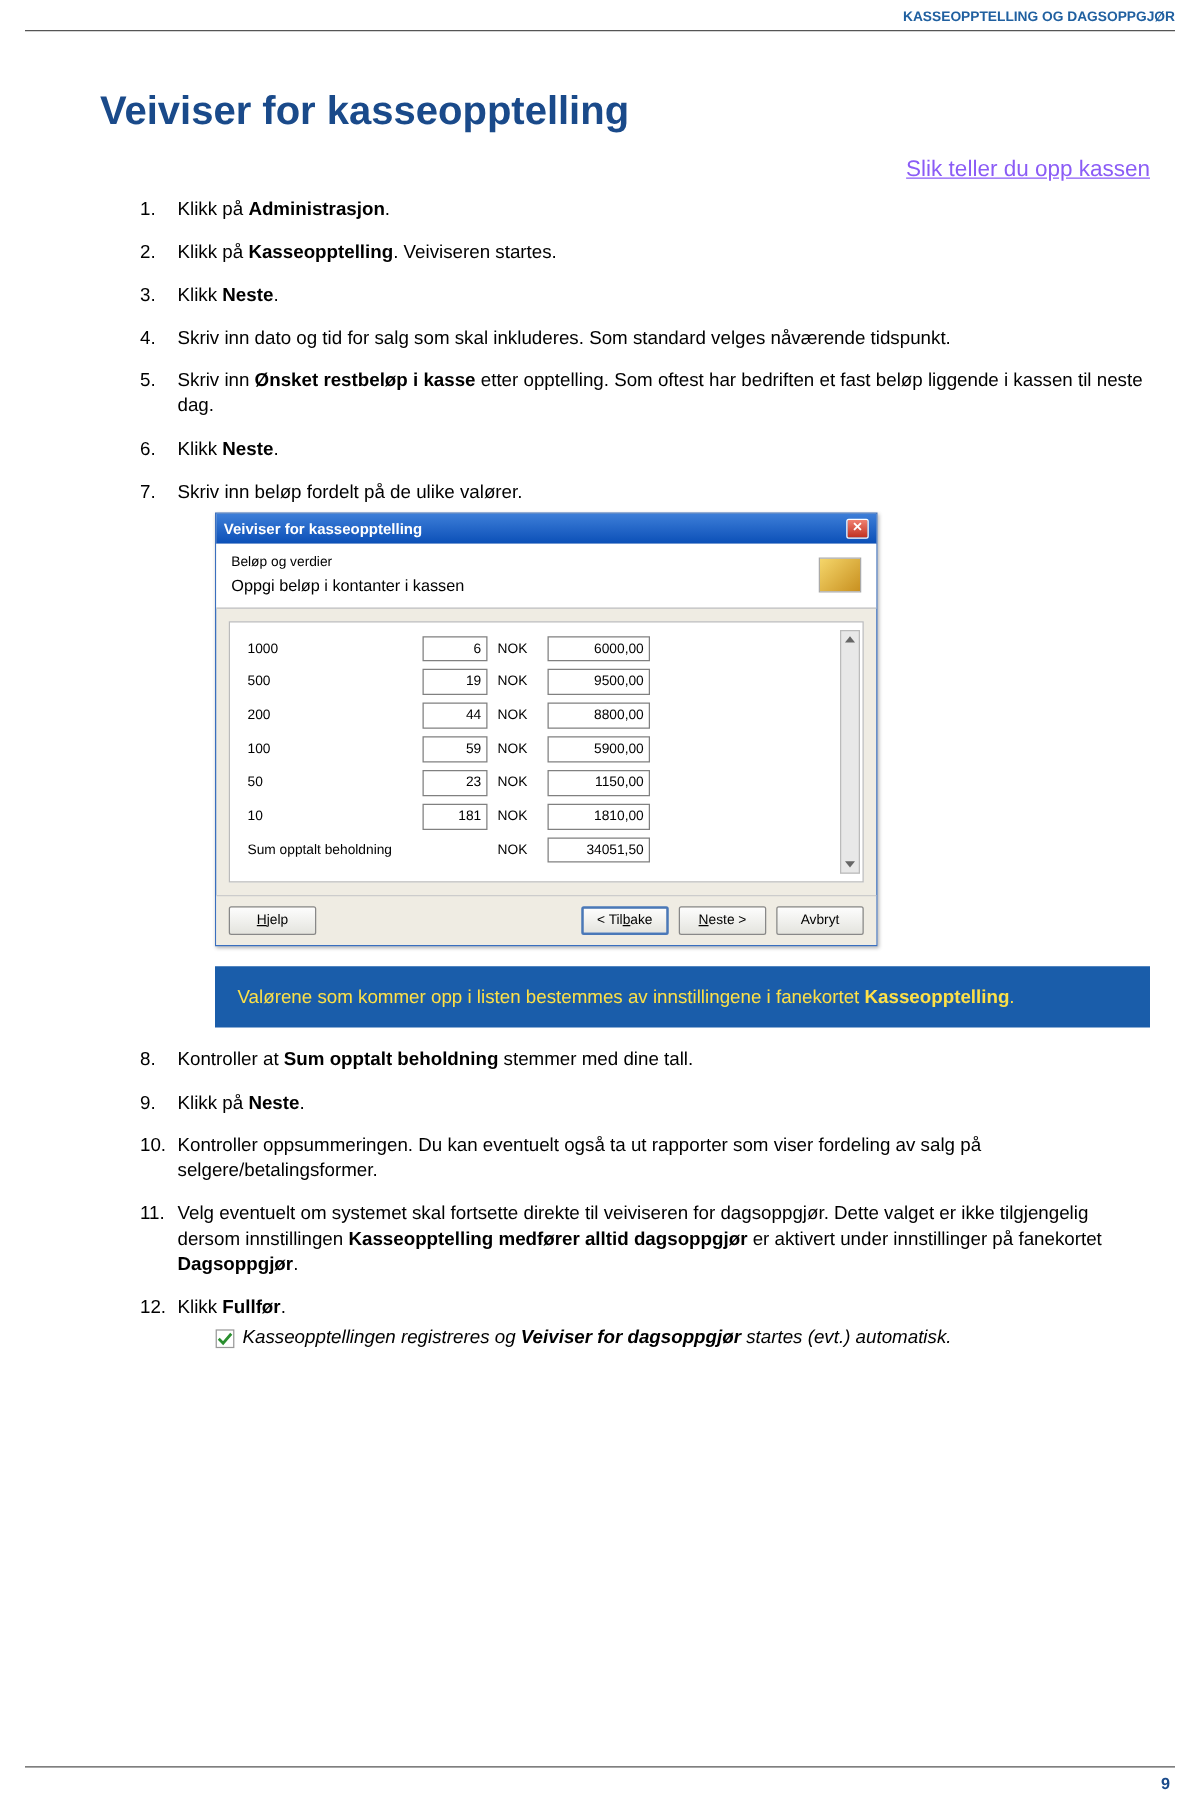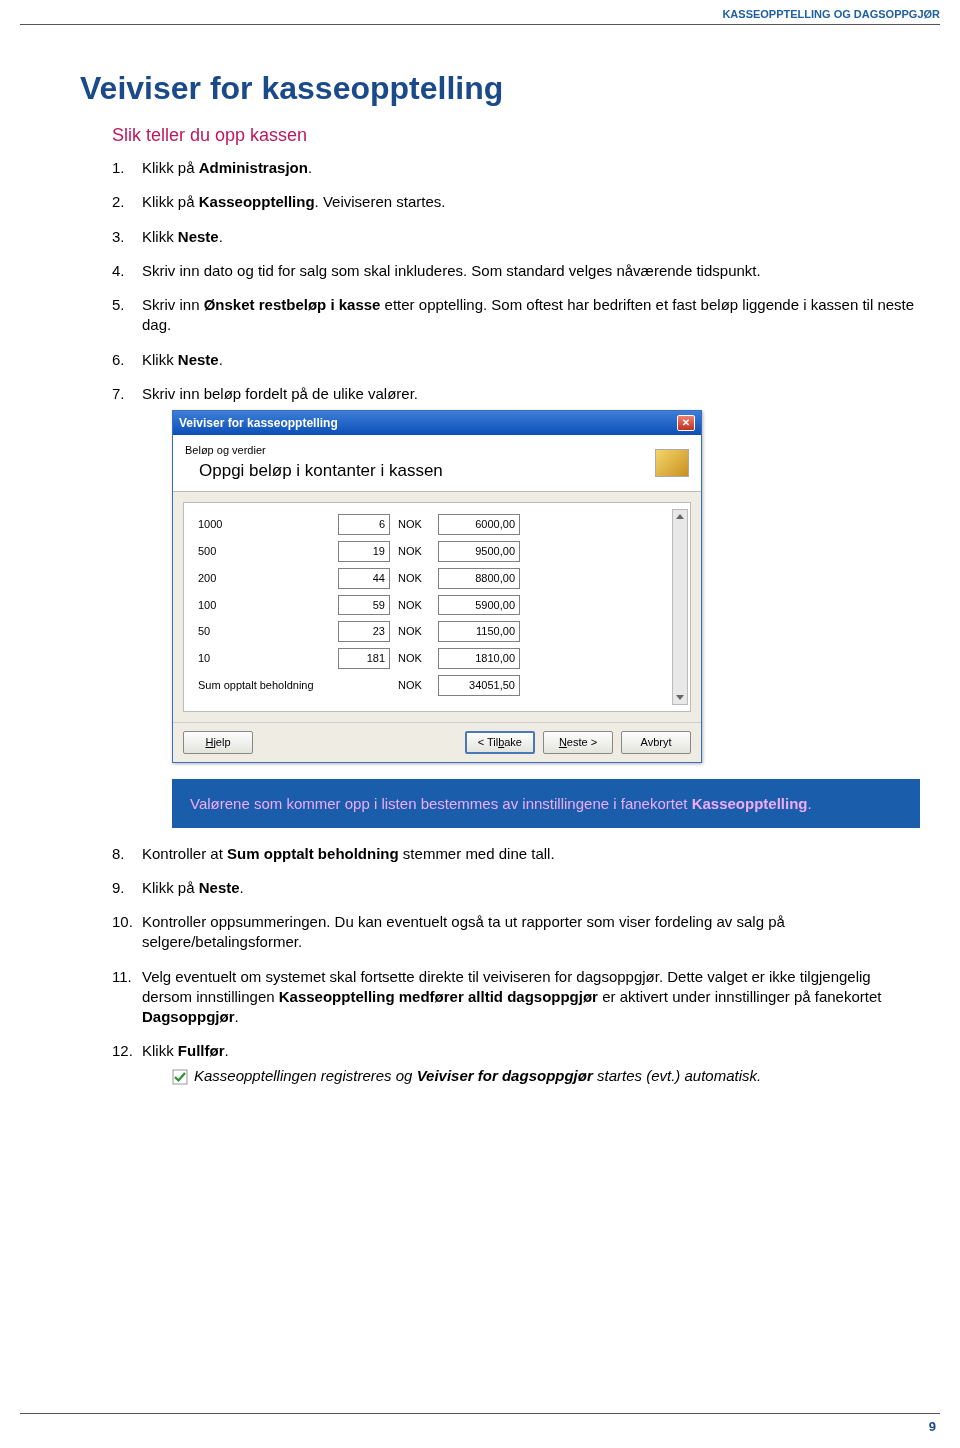--- a/index.html
+++ b/index.html
@@ -33,23 +33,25 @@
     right: 40px;
   }
   h1 {
     font-size: 32px;
     font-weight: bold;
     color: #1a4a8a;
     margin-bottom: 18px;
   }
   .subheading {
     font-size: 18px;
-    color: #be185d;
+    color: #8b5cf6;
+    text-decoration: underline;
     margin-bottom: 12px;
     margin-left: 32px;
+    text-align: right;
   }
   ol.steps {
     margin-left: 32px;
     list-style: none;
     counter-reset: step;
   }
   ol.steps > li {
     counter-increment: step;
     position: relative;
     padding-left: 30px;
@@ -58,21 +60,21 @@
     line-height: 1.35;
   }
   ol.steps > li::before {
     content: counter(step) ".";
     position: absolute;
     left: 0;
     top: 0;
   }
   .note-box {
     background: #1a5daa;
-    color: #f0abfc;
+    color: #fde047;
     padding: 14px 18px;
     margin: 16px 0 16px 30px;
     font-size: 15px;
     line-height: 1.4;
   }
   .note-box b { font-weight: bold; }
   .checkmark-row {
     margin-top: 4px;
     margin-left: 30px;
     display: flex;
@@ -127,21 +129,21 @@
   }
   .wizard-header {
     background: #fff;
     border-bottom: 1px solid #bbb;
     padding: 8px 12px;
     display: flex;
     justify-content: space-between;
     align-items: center;
   }
   .wizard-header .ht { font-weight: normal; font-size: 11px; }
-  .wizard-header .hs { font-size: 17px; margin-left: 14px; margin-top: 2px; }
+  .wizard-header .hs { font-size: 13px; margin-top: 2px; }
   .wizard-header .hicon {
     width: 34px; height: 28px;
     background: linear-gradient(135deg, #f5d66a, #c89020);
     border: 1px solid #aaa;
   }
   .wizard-body {
     background: #fff;
     margin: 10px;
     border: 1px solid #bbb;
     padding: 8px 10px 12px 10px;

